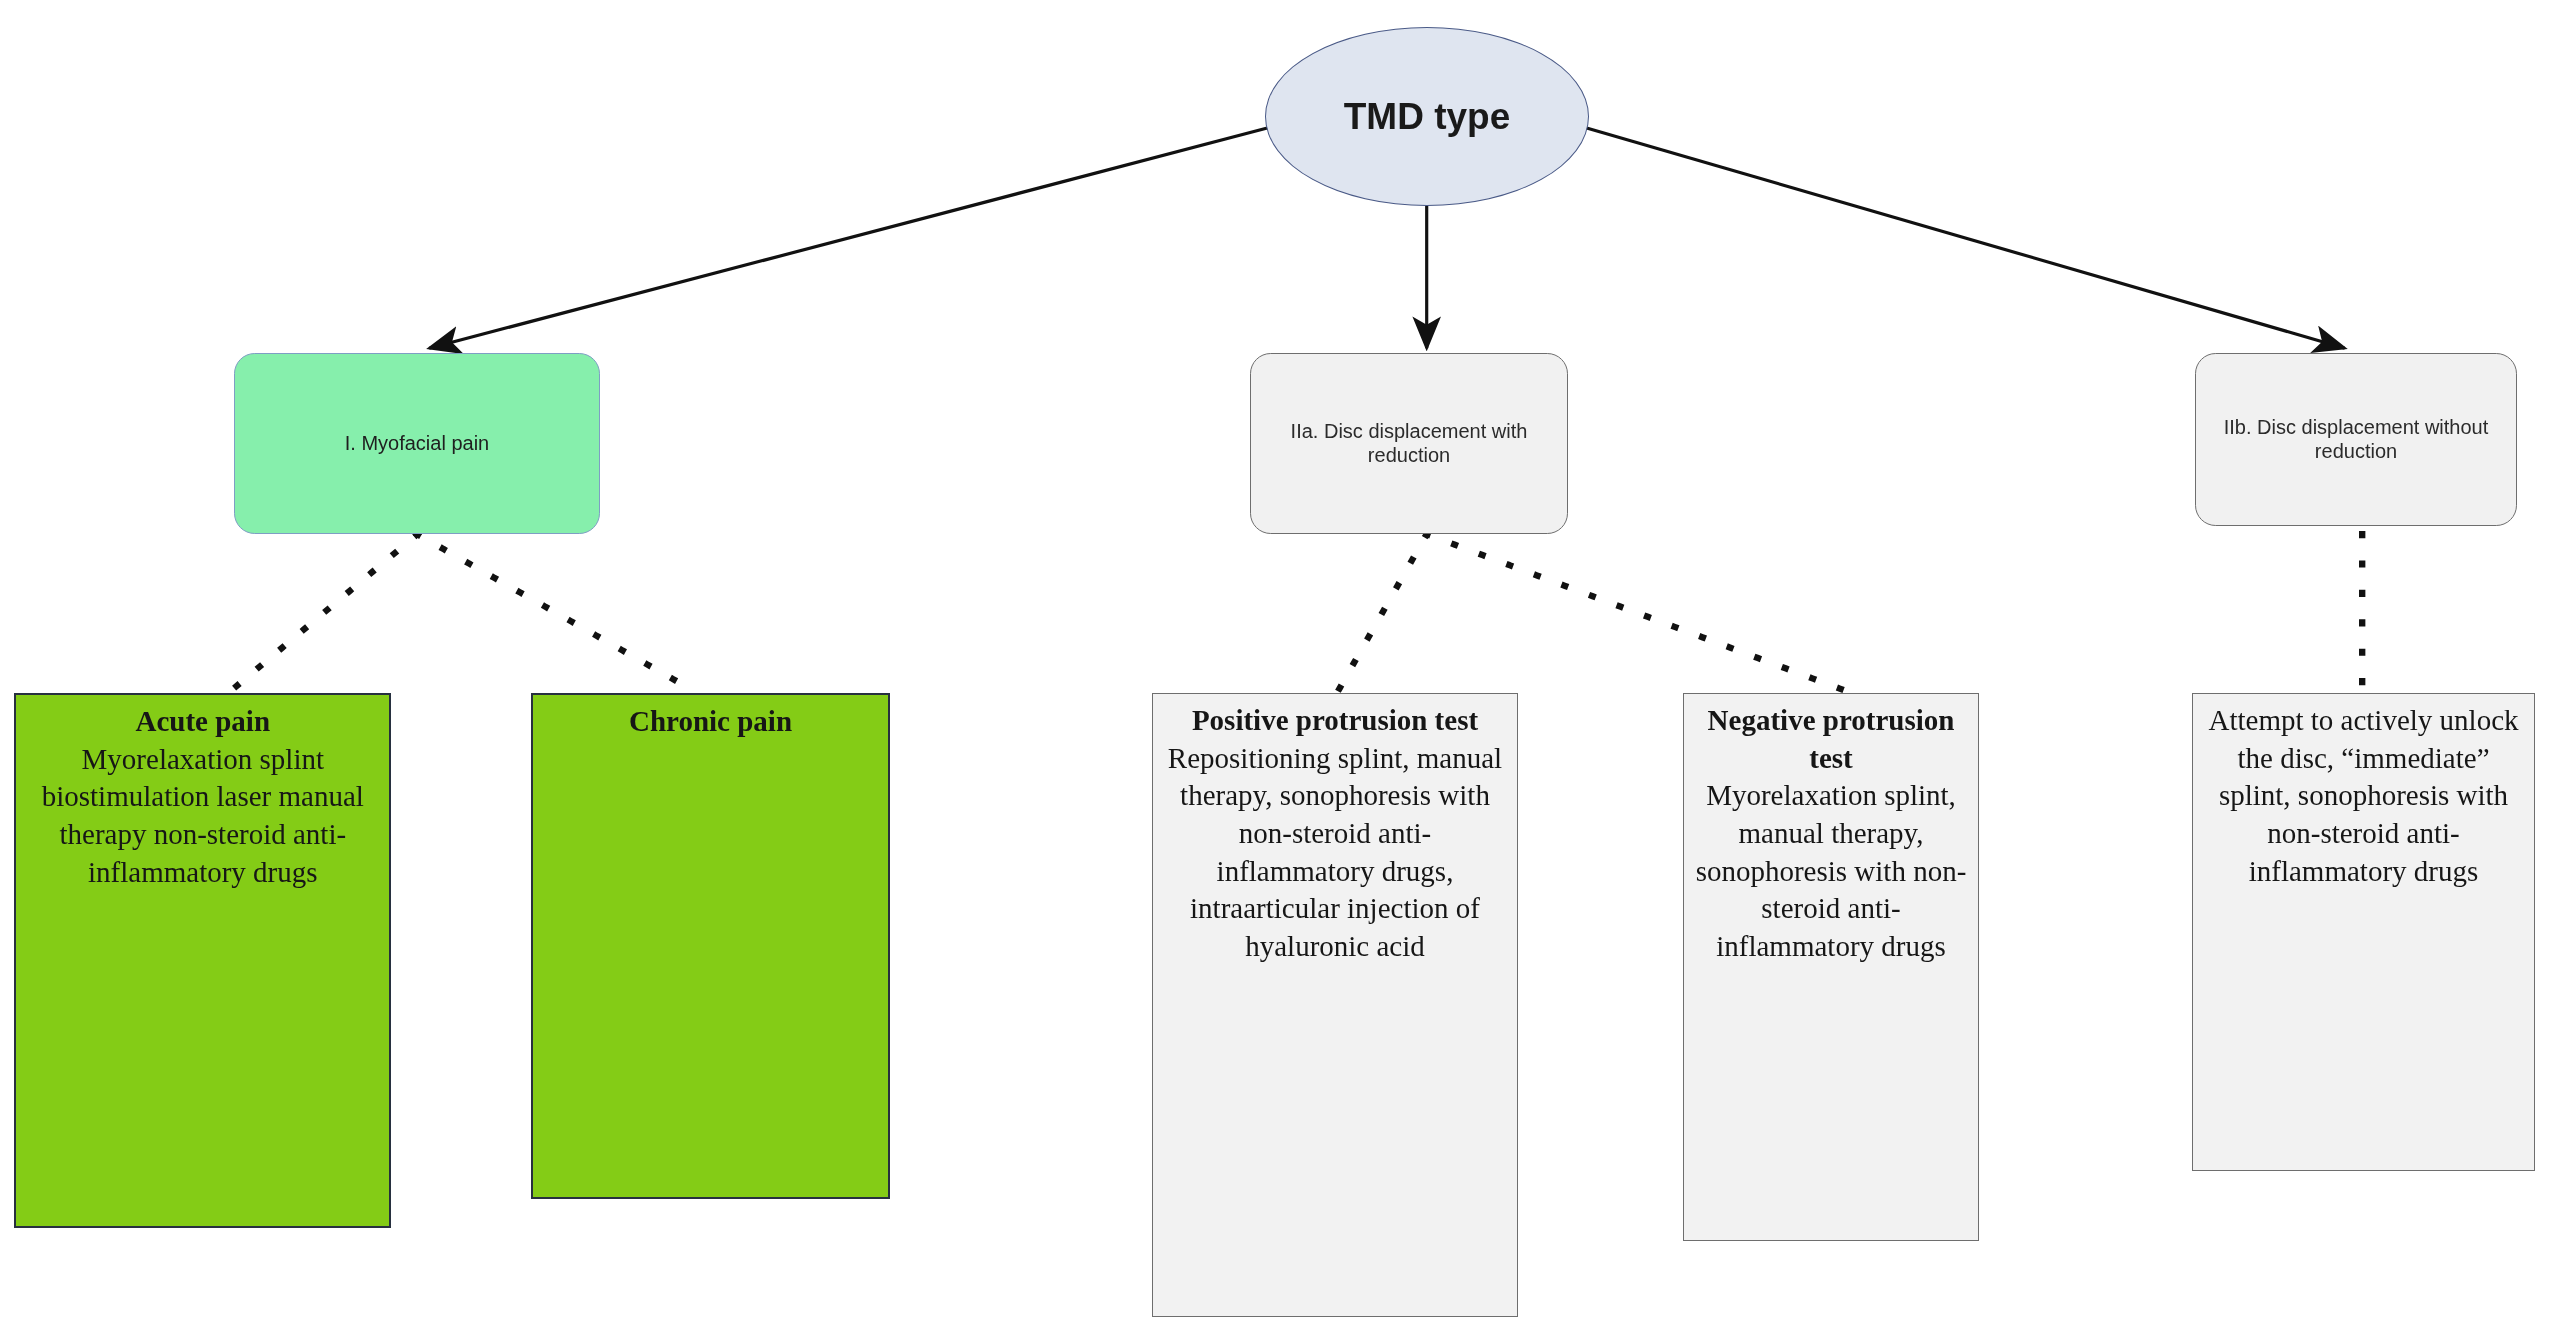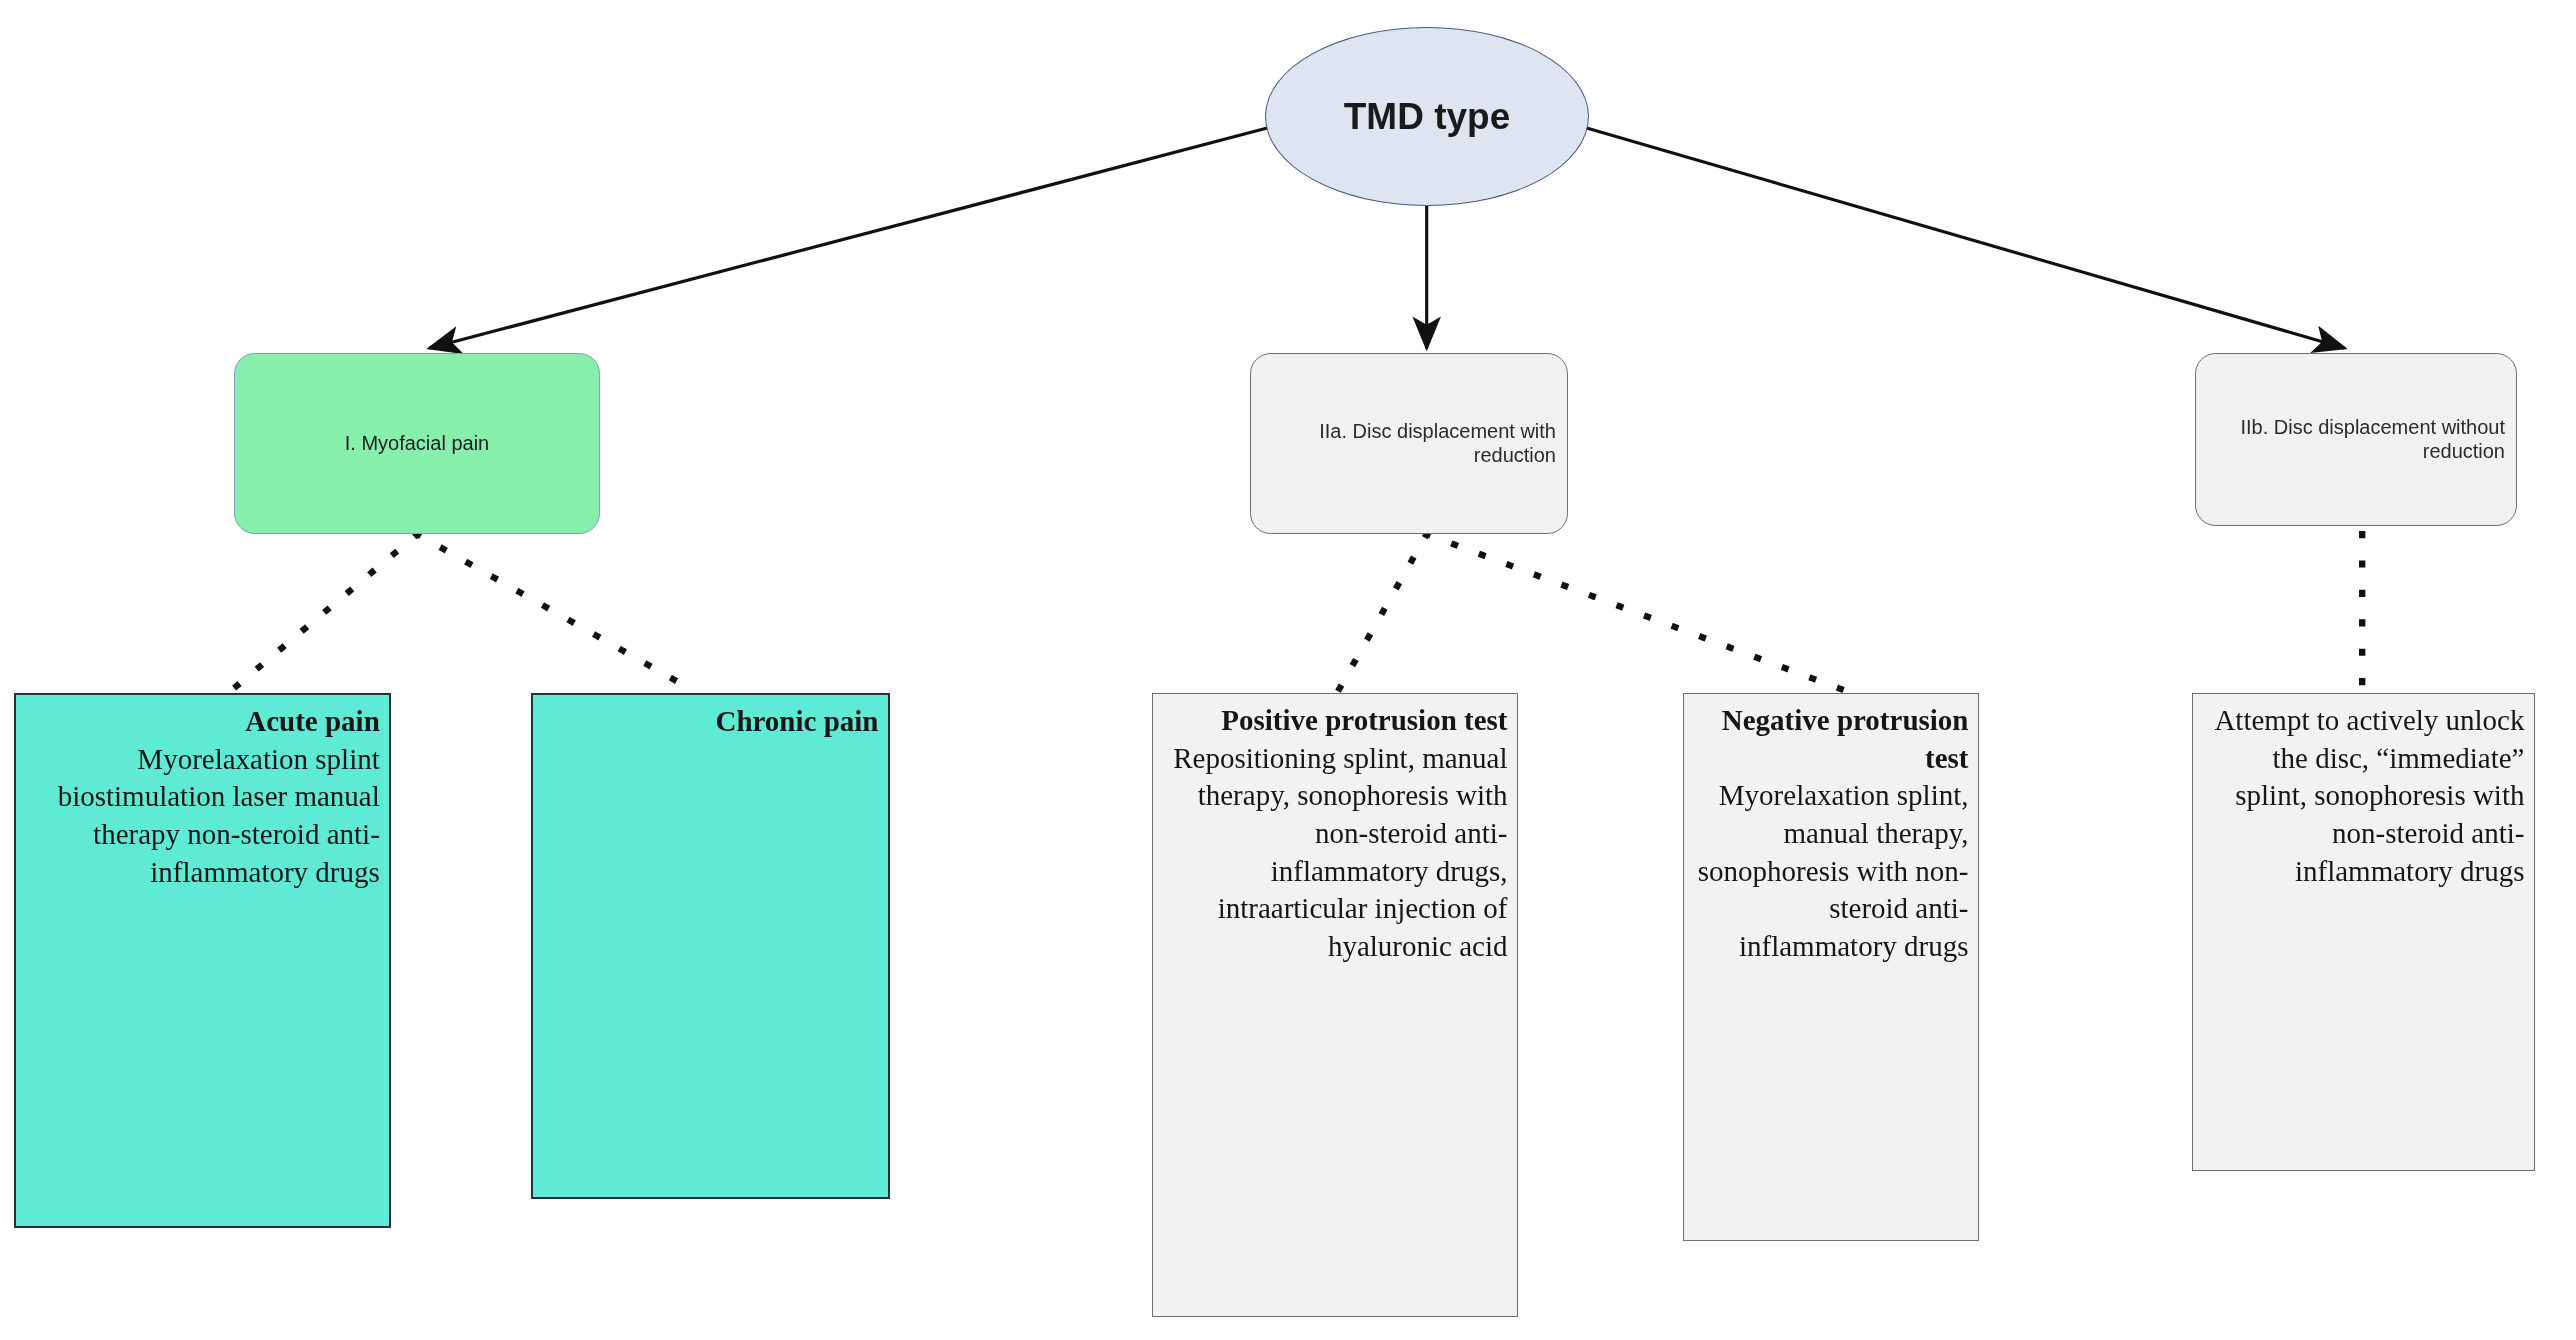--- a/index.html
+++ b/index.html
@@ -23,21 +23,21 @@
     height: 1341px;
     pointer-events: none;
   }
 
   .node {
     position: absolute;
     box-sizing: border-box;
     display: flex;
     align-items: center;
     justify-content: center;
-    text-align: right;
+    text-align: center;
   }
 
   
   .node-root {
     border-radius: 50%;
     background: #dfe5f0;
     border: 1.6px solid #4a5a87;
     font-family: "Liberation Sans", "DejaVu Sans", sans-serif;
     font-weight: bold;
     font-size: 37px;
@@ -69,21 +69,21 @@
   .node-leaf {
     border-radius: 0;
     font-family: "Liberation Serif", "DejaVu Serif", serif;
     font-size: 29px;
     line-height: 1.30;
     color: #161616;
     padding: 8px 9.5px;
     align-items: flex-start;
   }
   .node-leaf.blue {
-    background: #5eead4;
+    background: #84cc16;
     border: 2.4px solid #27303f;
   }
   .node-leaf.grey {
     background: #f2f2f2;
     border: 1.6px solid #6e6e6e;
   }
   .leaf-inner {
     width: 100%;
   }
   .leaf-head {

